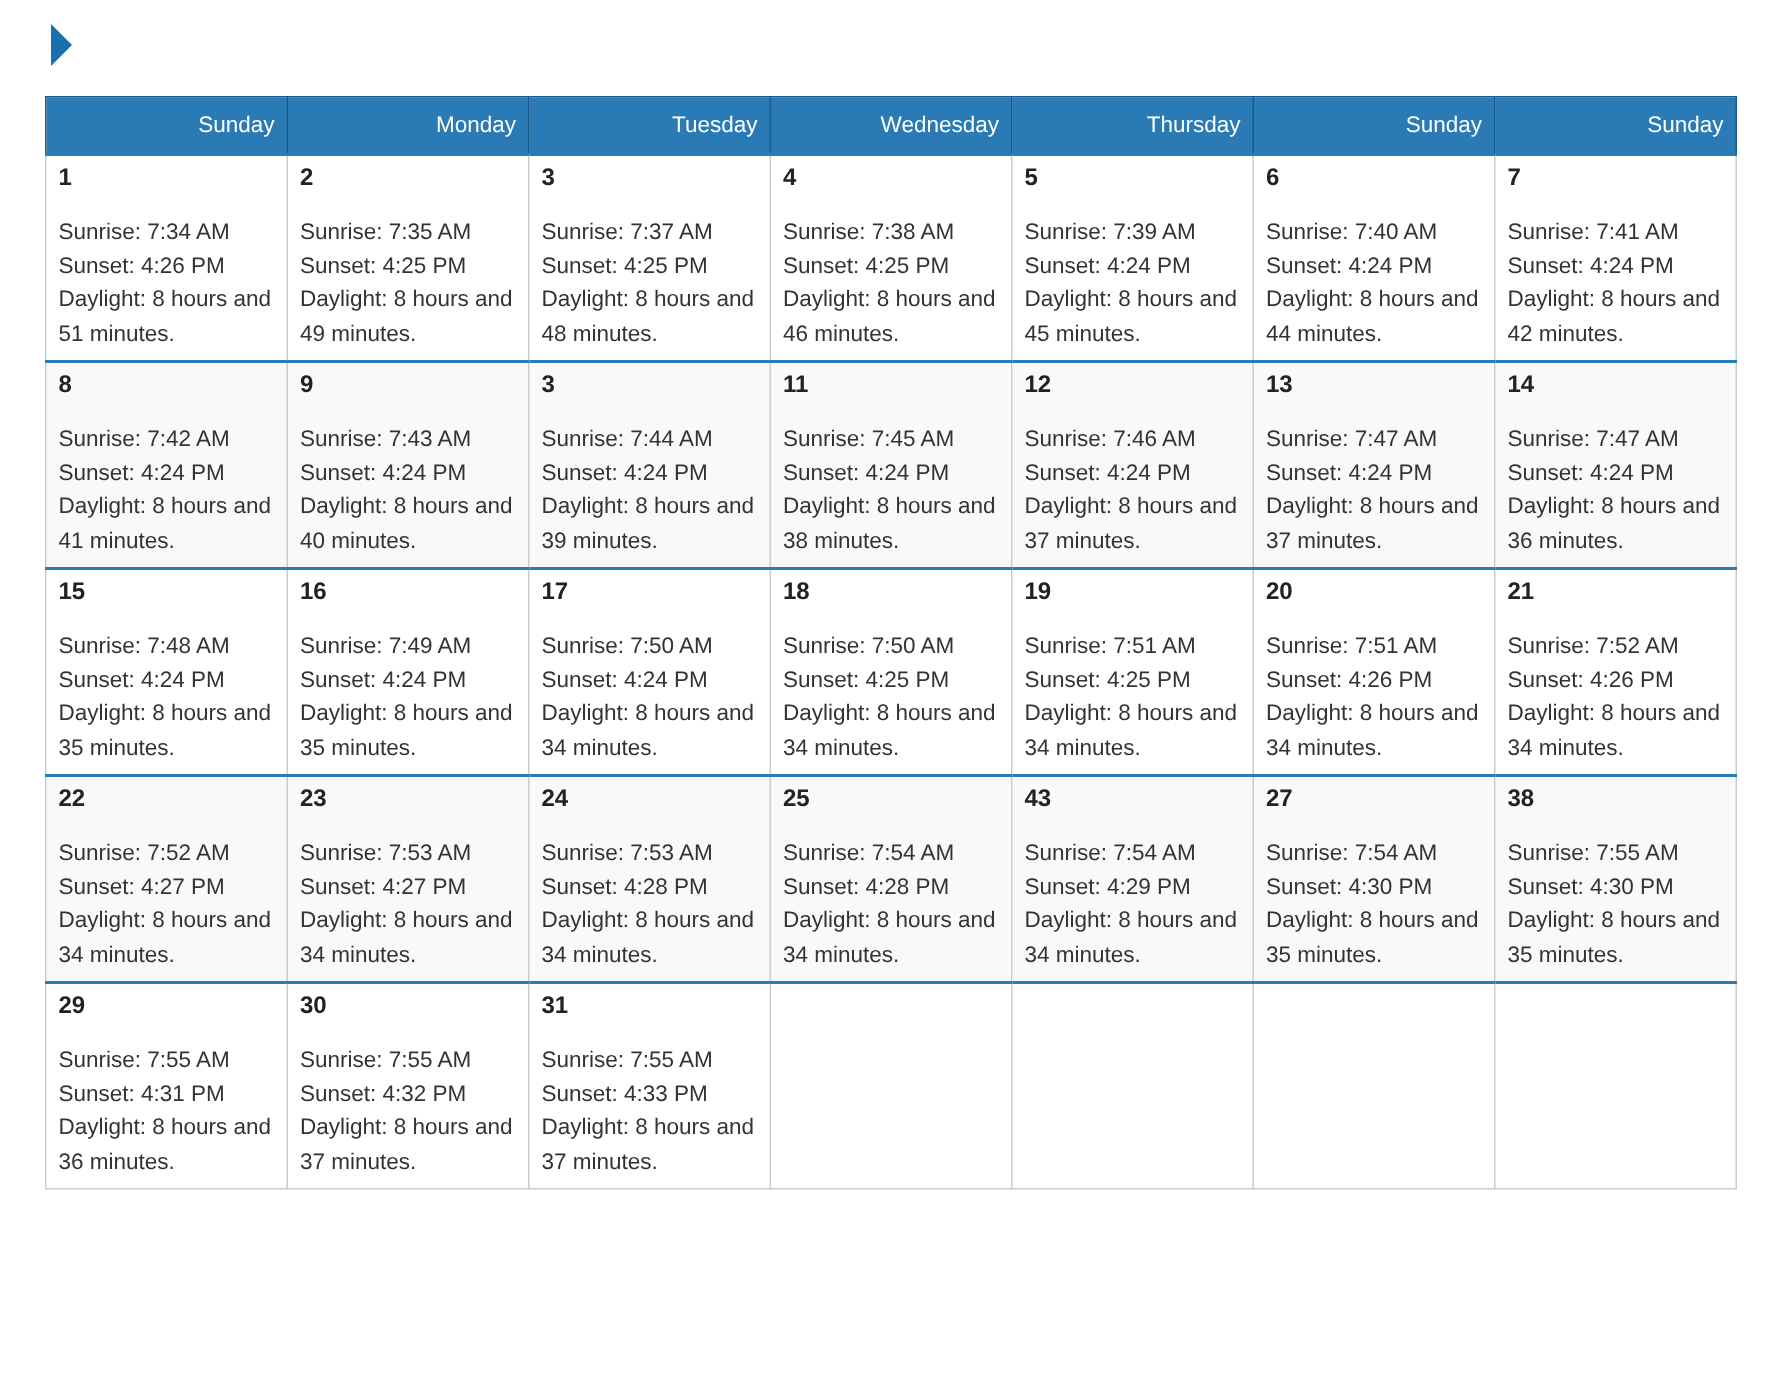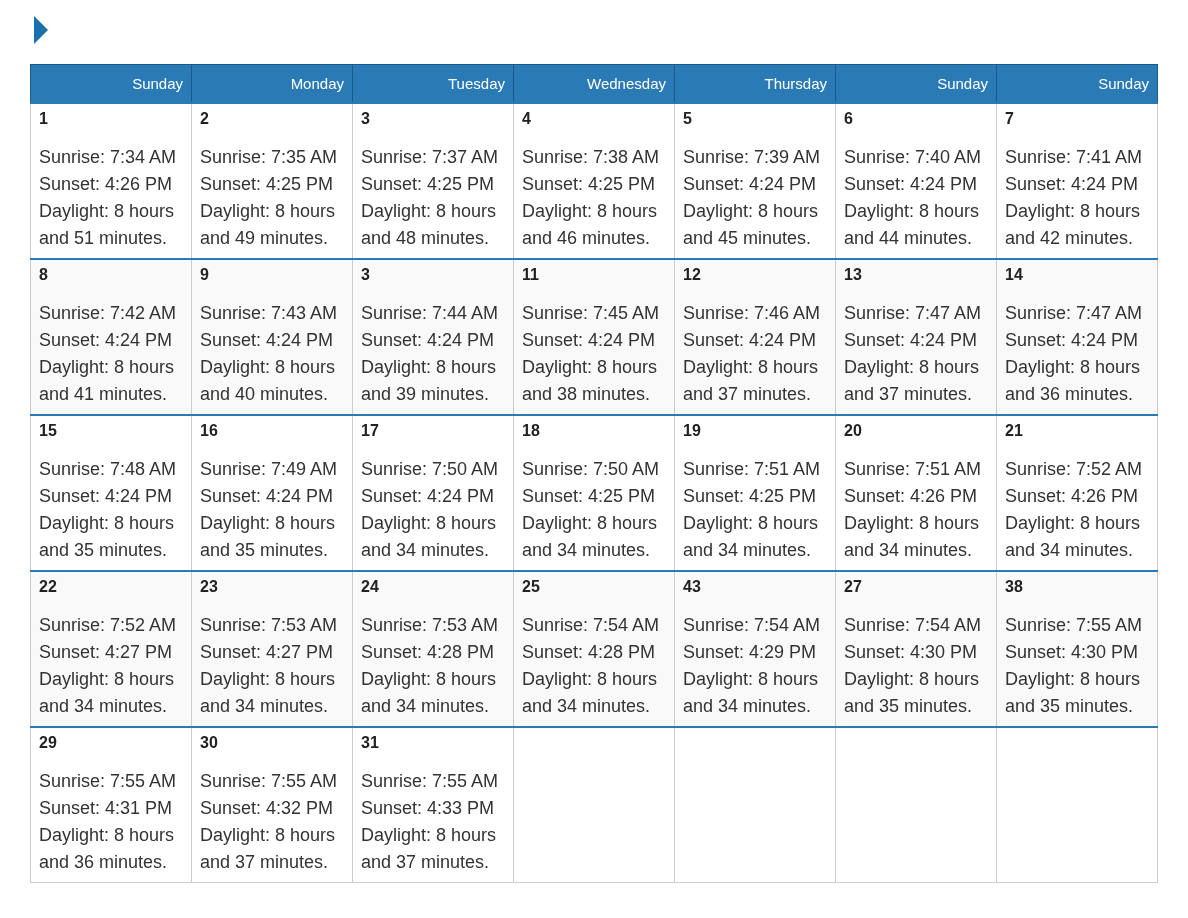--- a/index.html
+++ b/index.html
@@ -90,21 +90,21 @@
       background: #f9f9f9;
     }
     .day-number {
       font-size: 16px;
       font-weight: bold;
       color: #222;
       display: block;
       margin-bottom: 4px;
     }
     .day-info {
-      font-size: 18px;
+      font-size: 15px;
       line-height: 1.5;
       color: #333;
       margin-top: 16px;
     }
     .empty-cell {
       background: #ffffff;
     }
     .week-row td {
       border-top: 2px solid #2a7ab5;
     }

